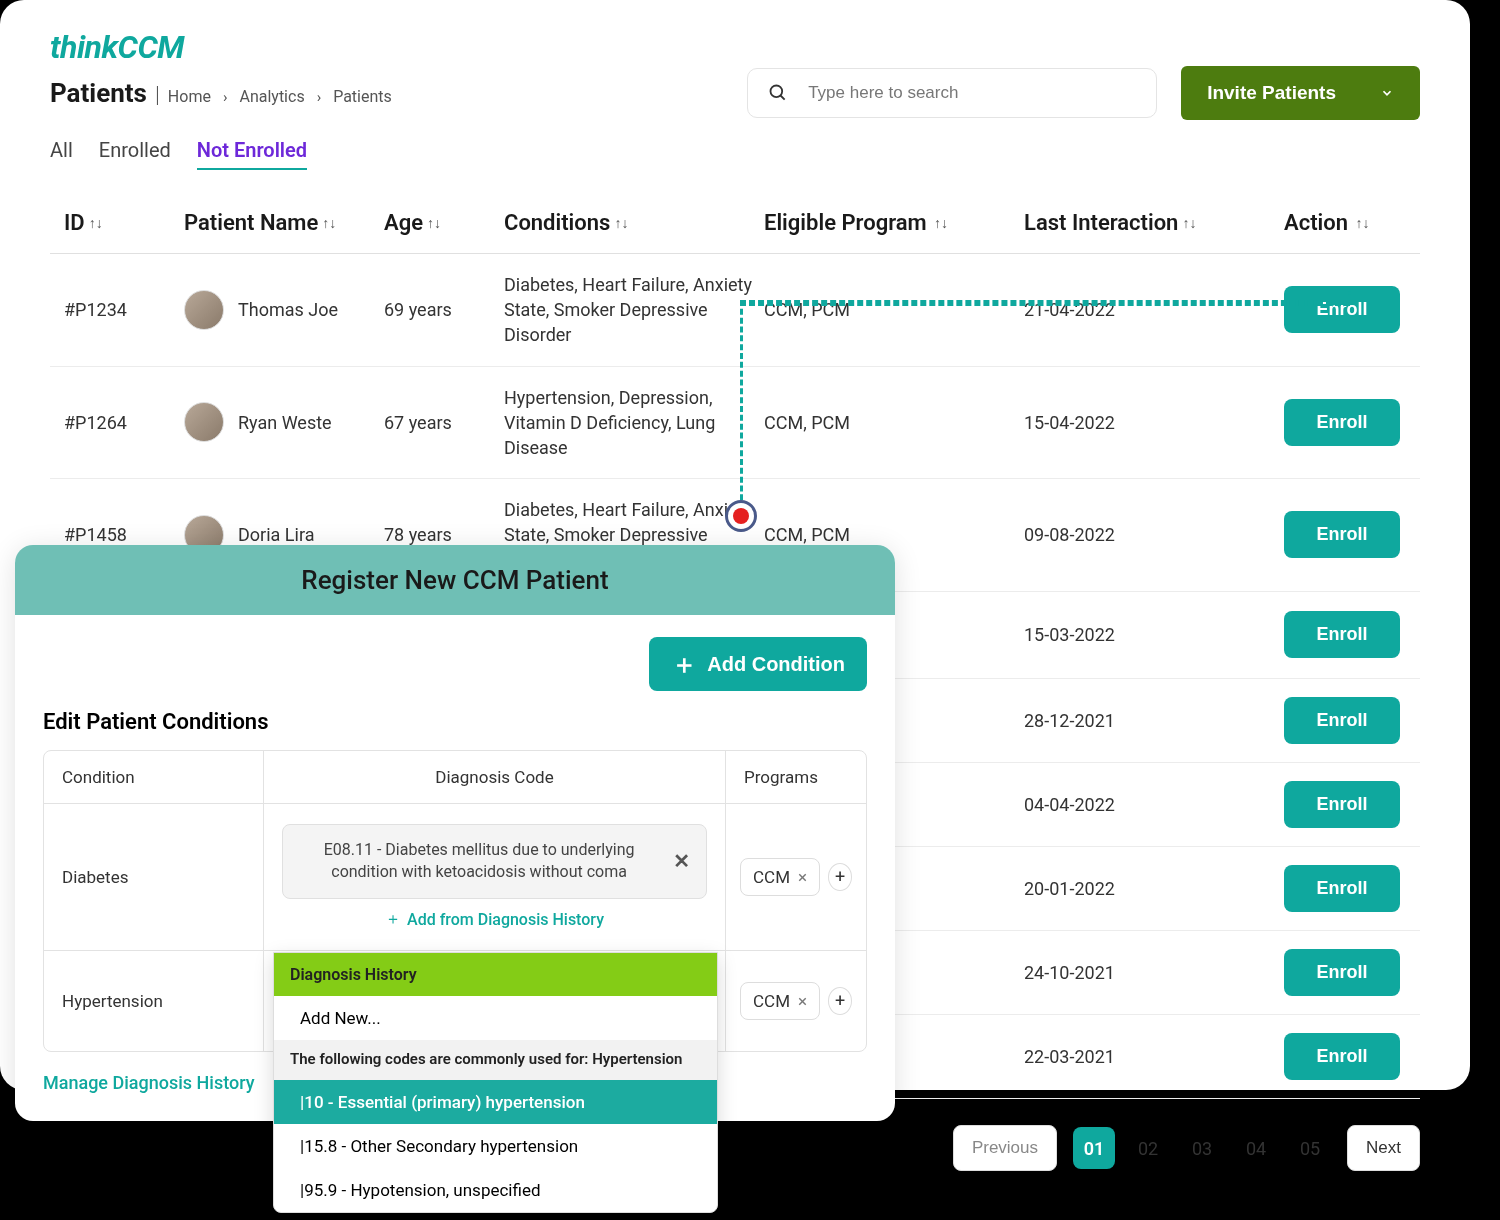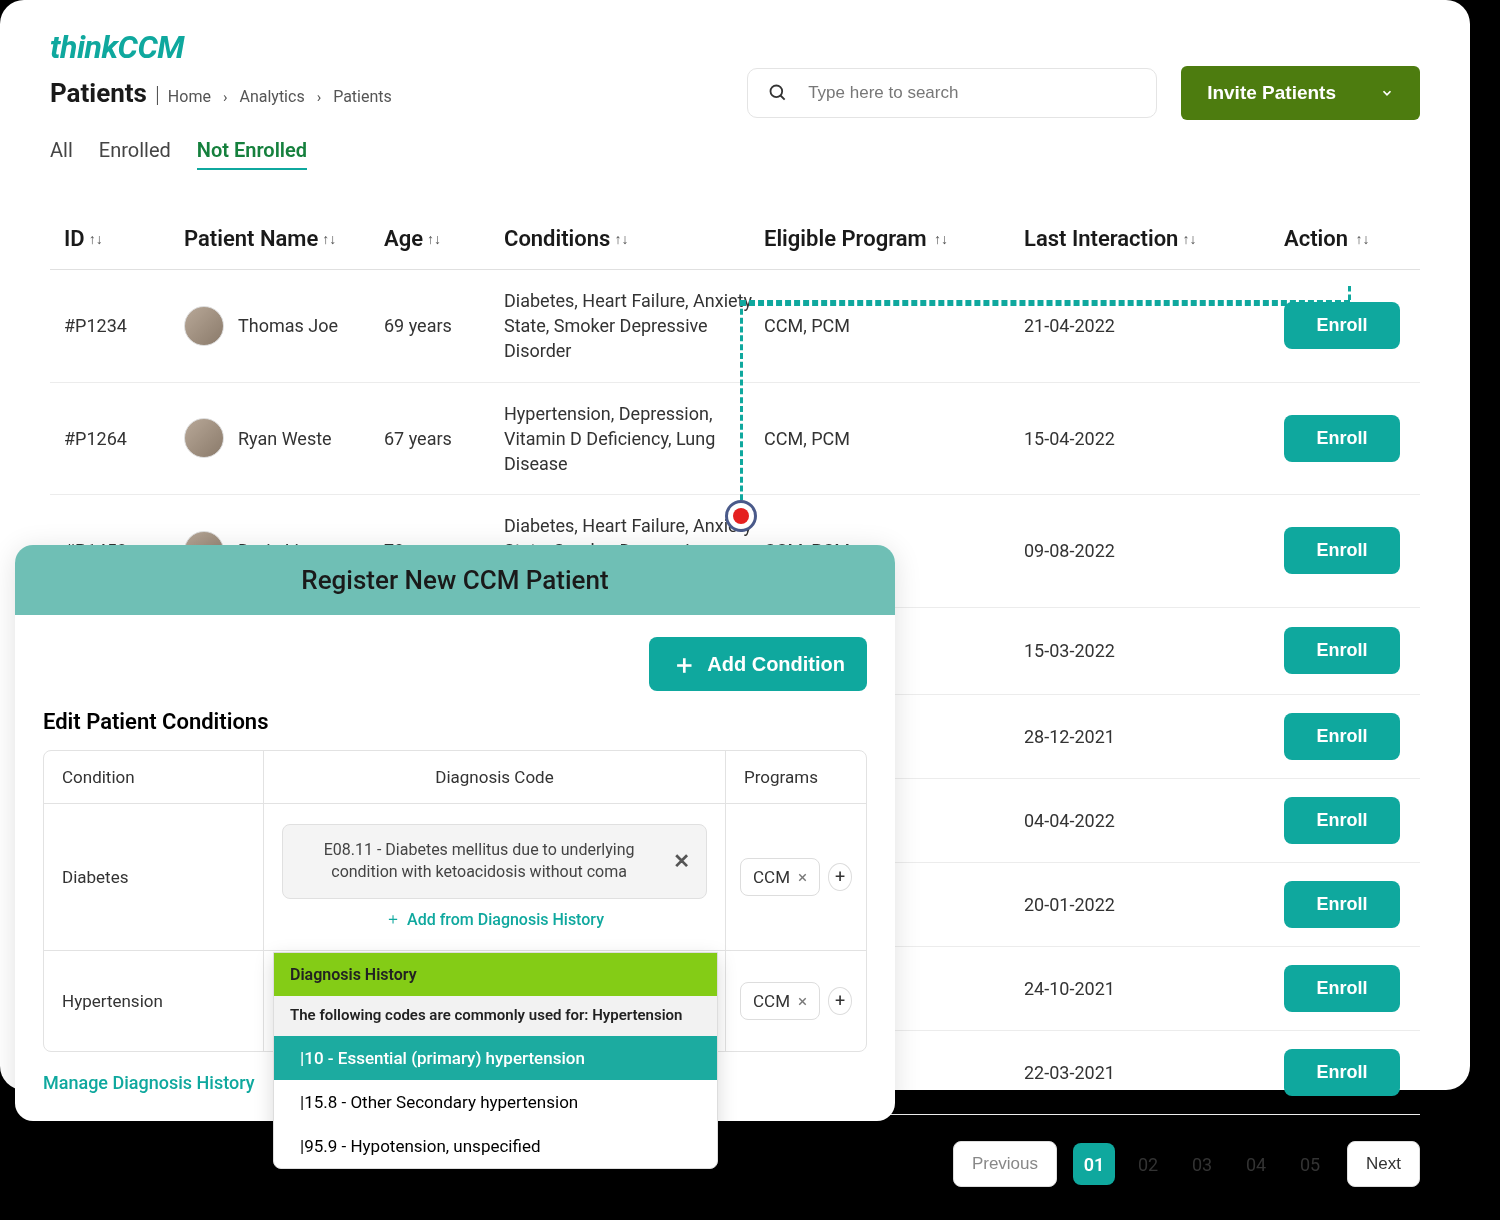--- a/index.html
+++ b/index.html
@@ -90,30 +90,30 @@
     font-size: 19px;
     font-weight: 600;
     display: flex;
     align-items: center;
     gap: 44px;
     cursor: pointer;
   }
   .tabs {
     display: flex;
     gap: 26px;
-    margin-bottom: 56px;
+    margin-bottom: 40px;
   }
   .tab {
     font-size: 20px;
     color: #444;
     padding-bottom: 6px;
     cursor: pointer;
   }
   .tab.active {
-    color: #15803d;
+    color: #6d28d9;
     font-weight: 600;
     border-bottom: 2.5px solid #0fa89e;
   }
   .table {
     width: 100%;
   }
   .thead {
     display: flex;
     padding: 0 14px 18px 14px;
     border-bottom: 1.5px solid #e0e0e0;
@@ -668,19 +668,20 @@
           <div class="prog-add">+</div>
         </div>
       </div>
     </div>
     <div class="manage-link">Manage Diagnosis History</div>
   </div>
 </div>
 
 <div class="dropdown">
   <div class="dd-section">Diagnosis History</div>
+  <div class="dd-item">Add New...</div>
   <div class="dd-note">The following codes are commonly used for: Hypertension</div>
   <div id="dd-items">
       <div class="dd-item sel">|10 - Essential (primary) hypertension</div>
       <div class="dd-item">|15.8 - Other Secondary hypertension</div>
       <div class="dd-item">|95.9 - Hypotension, unspecified</div>
     </div>
 </div>
 
 </body></html>

